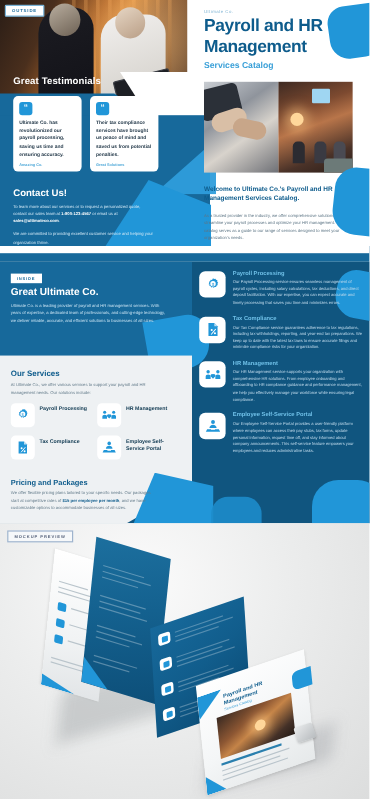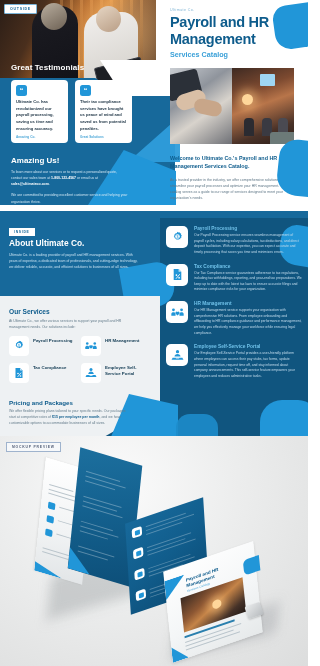--- a/index.html
+++ b/index.html
@@ -481,21 +481,21 @@
           <div class="qtext">Ultimate Co. has revolutionized our payroll processing, saving us time and ensuring accuracy.</div>
           <div class="qauthor">Amazing Co.</div>
         </div>
         <div class="tcard">
           <div class="qmark">“</div>
           <div class="qtext">Their tax compliance services have brought us peace of mind and saved us from potential penalties.</div>
           <div class="qauthor">Great Solutions</div>
         </div>
       </div>
 
-      <div class="os-h contact-title">Amazing Us!</div>
+      <div class="os-h contact-title">Contact Us!</div>
       <div class="contact-body">
         <div class="p1">
           <span>To learn more about our services or to request a personalized quote, contact our sales team at </span><b>1-800-123-4567</b><span> or email us at </span><b>sales@ultimateco.com</b><span>.</span>
         </div>
         <div class="p2">We are committed to providing excellent customer service and helping your organization thrive.</div>
       </div>
     </div>
 
     <div class="os-right">
       <div class="os-blob-tr"></div>
@@ -533,21 +533,21 @@
     <div class="in-dark"></div>
     <div class="in-midpanel"></div>
     <div class="in-cyanblob1"></div>
     <div class="in-cyanblob3"></div>
     <div class="in-graypanel"></div>
     <div class="in-cyanblob2"></div>
     <div class="in-cyanblob5"></div>
     <div class="in-cyanblob4"></div>
 
     <div class="badge-inside">INSIDE</div>
-    <div class="in-about-h">About Ultimate Co.</div>
+    <div class="in-about-h">Great Ultimate Co.</div>
     <div class="in-about-b">Ultimate Co. is a leading provider of payroll and HR management services. With years of expertise, a dedicated team of professionals, and cutting-edge technology, we deliver reliable, accurate, and efficient solutions to businesses of all sizes.</div>
 
     <div class="in-serv-h">Our Services</div>
     <div class="in-serv-b">At Ultimate Co., we offer various services to support your payroll and HR management needs. Our solutions include:</div>
 
     <div class="servgrid">
       <div class="servcell">
         <div class="icbox">
           <svg viewBox="0 0 24 24" fill="#2196d8">
               <path d="M12 1.5l1.7 1.2 2-.5 1 1.8 2 .8-.2 2.1 1.5 1.5-1.2 1.7.5 2-1.8 1-.8 2-2.1-.2-1.5 1.5-1.7-1.2-2 .5-1-1.8-2-.8.2-2.1L5.1 10.8l1.2-1.7-.5-2 1.8-1 .8-2 2.1.2L12 1.5z"></path>

